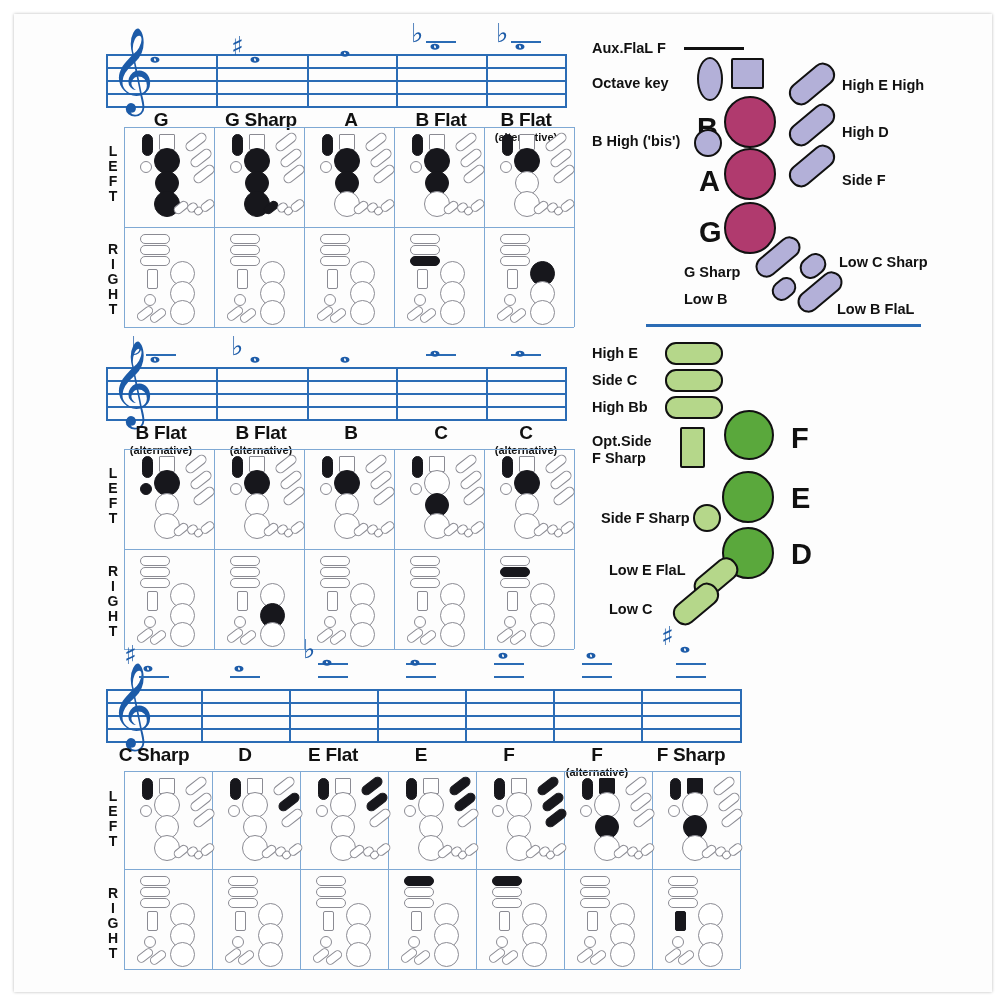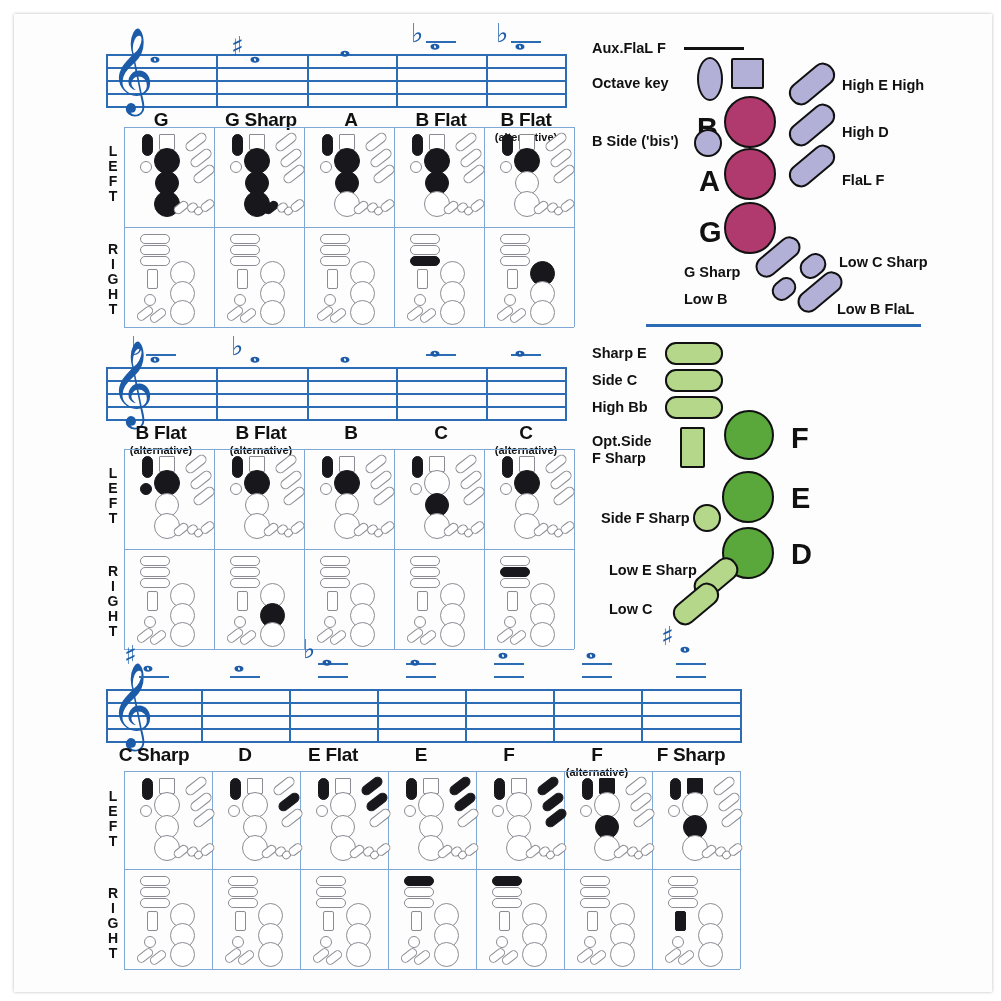--- a/index.html
+++ b/index.html
@@ -706,61 +706,61 @@
     <div class="side-label" style="left:92px;top:872px;">R<br>I<br>G<br>H<br>T</div>
 
     <div id="lhmap">
         <div class="map-lbl" style="left: 578px; top: 26px;">Aux.FlaL F</div>
         <div class="rule" style="left: 670px; top: 33px; width: 60px; height: 3px;"></div>
         <div class="map-lbl" style="left: 578px; top: 61px;">Octave key</div>
         <div class="kd ov" style="left: 683px; top: 43px; width: 26px; height: 44px; background: rgb(179, 176, 216);"></div>
         <div class="kd sq" style="left: 717px; top: 44px; width: 33px; height: 31px; background: rgb(179, 176, 216);"></div>
         <div class="map-big" style="left: 683px; top: 100px;">B</div>
         <div class="kd ov" style="left: 710px; top: 82px; width: 52px; height: 52px; background: rgb(176, 58, 110);"></div>
-        <div class="map-lbl" style="left: 578px; top: 119px;">B Side ('bis')</div>
+        <div class="map-lbl" style="left: 578px; top: 119px;">B High ('bis')</div>
         <div class="kd ov" style="left: 680px; top: 115px; width: 28px; height: 28px; background: rgb(179, 176, 216);"></div>
         <div class="map-big" style="left: 685px; top: 153px;">A</div>
         <div class="kd ov" style="left: 710px; top: 134px; width: 52px; height: 52px; background: rgb(176, 58, 110);"></div>
         <div class="map-big" style="left: 685px; top: 204px;">G</div>
         <div class="kd ov" style="left: 710px; top: 188px; width: 52px; height: 52px; background: rgb(176, 58, 110);"></div>
         <div class="kd rr" style="left: 772px; top: 58px; width: 52px; height: 24px; background: rgb(179, 176, 216); transform: rotate(-40deg);"></div>
         <div class="kd rr" style="left: 772px; top: 99px; width: 52px; height: 24px; background: rgb(179, 176, 216); transform: rotate(-40deg);"></div>
         <div class="kd rr" style="left: 772px; top: 140px; width: 52px; height: 24px; background: rgb(179, 176, 216); transform: rotate(-40deg);"></div>
         <div class="map-lbl" style="left: 828px; top: 63px;">High E High</div>
         <div class="map-lbl" style="left: 828px; top: 110px;">High D</div>
-        <div class="map-lbl" style="left: 828px; top: 158px;">FlaL F</div>
+        <div class="map-lbl" style="left: 828px; top: 158px;">Side F</div>
         <div class="map-lbl" style="left: 670px; top: 250px;">G Sharp</div>
         <div class="map-lbl" style="left: 670px; top: 277px;">Low B</div>
         <div class="kd rr" style="left: 738px; top: 232px; width: 52px; height: 22px; background: rgb(179, 176, 216); transform: rotate(-40deg);"></div>
         <div class="kd rr" style="left: 757px; top: 265px; width: 26px; height: 20px; background: rgb(179, 176, 216); transform: rotate(-40deg);"></div>
         <div class="kd rr" style="left: 785px; top: 241px; width: 28px; height: 22px; background: rgb(179, 176, 216); transform: rotate(-40deg);"></div>
         <div class="kd rr" style="left: 780px; top: 267px; width: 52px; height: 22px; background: rgb(179, 176, 216); transform: rotate(-40deg);"></div>
         <div class="map-lbl" style="left: 825px; top: 240px;">Low C Sharp</div>
         <div class="map-lbl" style="left: 823px; top: 287px;">Low B FlaL</div>
         <div class="bluerule" style="left: 632px; top: 310px; width: 275px;"></div>
       </div>
 
     <div id="rhmap">
         <div class="kd rr" style="left: 651px; top: 328px; width: 58px; height: 23px; background: rgb(181, 215, 138);"></div>
-        <div class="map-lbl" style="left: 578px; top: 331px;">Sharp E</div>
+        <div class="map-lbl" style="left: 578px; top: 331px;">High E</div>
         <div class="kd rr" style="left: 651px; top: 355px; width: 58px; height: 23px; background: rgb(181, 215, 138);"></div>
         <div class="map-lbl" style="left: 578px; top: 358px;">Side C</div>
         <div class="kd rr" style="left: 651px; top: 382px; width: 58px; height: 23px; background: rgb(181, 215, 138);"></div>
         <div class="map-lbl" style="left: 578px; top: 385px;">High Bb</div>
         <div class="kd sq" style="left: 666px; top: 413px; width: 25px; height: 41px; background: rgb(181, 215, 138);"></div>
         <div class="map-lbl" style="left: 578px; top: 419px;">Opt.Side</div>
         <div class="map-lbl" style="left: 578px; top: 436px;">F Sharp</div>
         <div class="kd ov" style="left: 679px; top: 490px; width: 28px; height: 28px; background: rgb(181, 215, 138);"></div>
         <div class="map-lbl" style="left: 587px; top: 496px;">Side F Sharp</div>
         <div class="kd ov" style="left: 710px; top: 396px; width: 50px; height: 50px; background: rgb(90, 168, 60);"></div>
         <div class="kd ov" style="left: 708px; top: 457px; width: 52px; height: 52px; background: rgb(90, 168, 60);"></div>
         <div class="kd ov" style="left: 708px; top: 513px; width: 52px; height: 52px; background: rgb(90, 168, 60);"></div>
         <div class="map-big" style="left: 777px; top: 410px;">F</div>
         <div class="map-big" style="left: 777px; top: 470px;">E</div>
         <div class="map-big" style="left: 777px; top: 526px;">D</div>
         <div class="kd rr" style="left: 677px; top: 552px; width: 50px; height: 24px; background: rgb(181, 215, 138); transform: rotate(-40deg);"></div>
         <div class="kd rr" style="left: 656px; top: 578px; width: 52px; height: 24px; background: rgb(181, 215, 138); transform: rotate(-40deg);"></div>
-        <div class="map-lbl" style="left: 595px; top: 548px;">Low E Sharp</div>
+        <div class="map-lbl" style="left: 595px; top: 548px;">Low E FlaL</div>
         <div class="map-lbl" style="left: 595px; top: 587px;">Low C</div>
       </div>
 
   </div>
 </div>
 
 </body></html>

